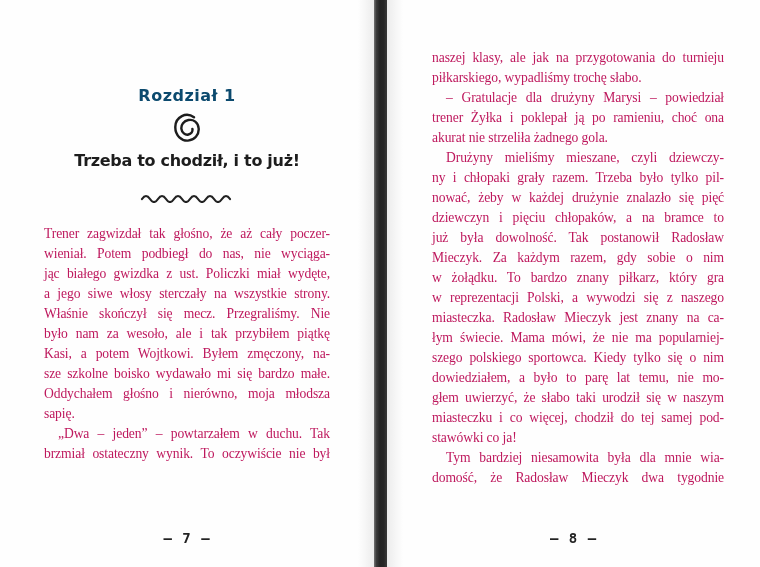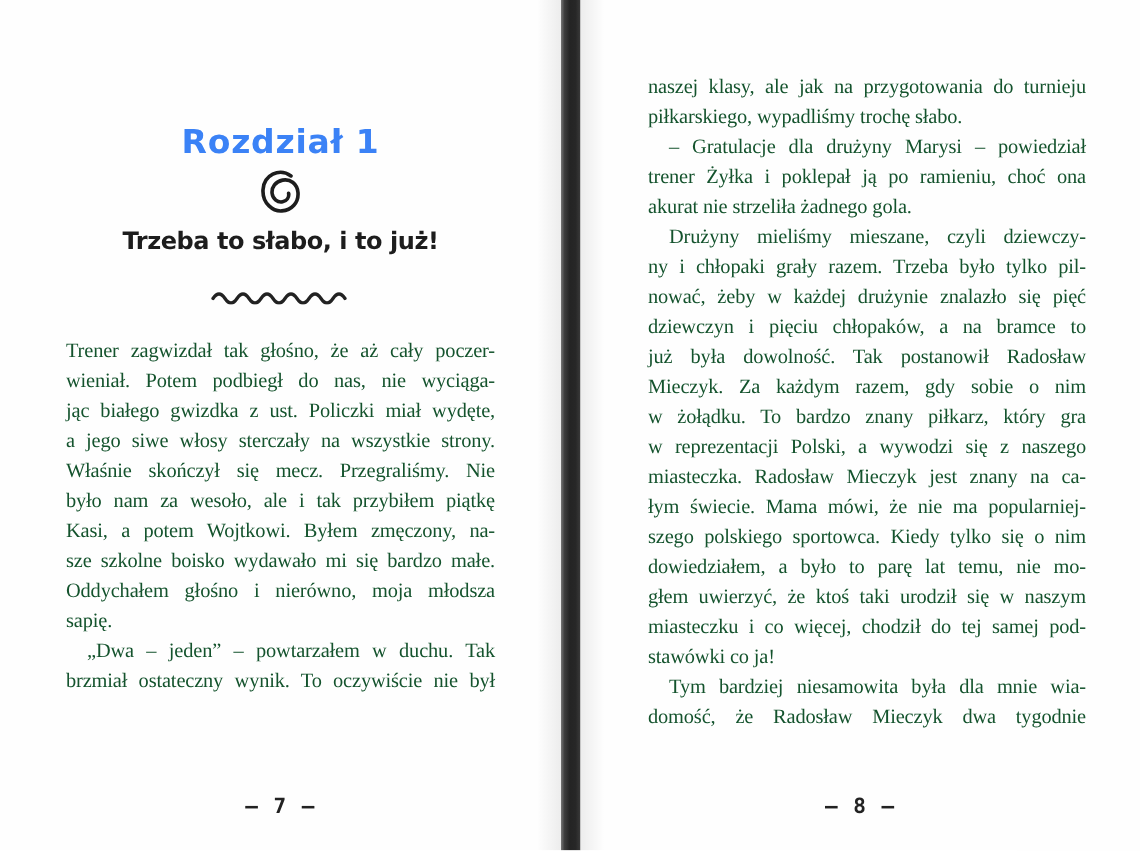--- a/index.html
+++ b/index.html
@@ -19,36 +19,36 @@
     content:''; position:absolute; left:0; top:0; bottom:0; width:16px;
     background:linear-gradient(270deg, rgba(0,0,0,0) 0%, rgba(0,0,0,0.07) 100%);
   }
   .spine {
     position:absolute; left:374px; top:0; width:13px; height:567px;
     background:linear-gradient(90deg,#757575 0%,#3c3c3c 18%,#242424 45%,#272727 75%,#3a3a3a 100%);
   }
   .chapter-title {
     position:absolute; top:84px; left:0; width:100%; text-align:center;
     font-family:"DejaVu Sans", sans-serif; font-weight:bold;
-    font-size:22px; line-height:24px; letter-spacing:0.5px; color:#3b82f6;
+    font-size:16px; line-height:24px; letter-spacing:0.5px; color:#0c4a6e;
   }
   .ornament { position:absolute; top:113px; left:0; width:100%; text-align:center; }
   .subtitle {
     position:absolute; top:150px; left:0; width:100%; text-align:center;
     font-family:"DejaVu Sans", sans-serif; font-weight:bold;
     font-size:16px; line-height:22px; letter-spacing:-0.3px; color:#1d1d1d;
   }
   .divider { position:absolute; top:191px; left:0; width:100%; text-align:center; }
   .body-text { position:absolute; }
   .body-left  { left:44px; top:224px; width:286px; }
   .body-right { left:45px; top:48px;  width:292px; }
   .line {
     font-size:13.6px; line-height:20px; letter-spacing:-0.1px;
     text-align:justify; text-align-last:justify;
-    white-space:normal; color:#14532d;
+    white-space:normal; color:#be185d;
   }
   .line.endline { text-align-last:left; }
   .line.indent  { text-indent:14px; }
   .pagenum {
     position:absolute; top:530px; left:0; width:100%; text-align:center;
     font-family:"DejaVu Sans Mono", monospace; font-weight:bold;
     font-size:14px; color:#222222; letter-spacing:1px;
   }
   svg { vertical-align:top; }
 </style>
@@ -67,21 +67,21 @@
                  C 14,-1.5 3,4 2.5,14.5
                  C 2,24.5 10,30 16,29.5
                  C 23,29 28,23.5 27.5,16.5
                  C 27,10 22,6.5 16.5,7.5
                  C 11.5,8.5 8.5,12.5 9,17
                  C 9.5,21 13,23.8 16.5,23
                  C 19.5,22.3 21.3,19.8 20.8,17" fill="none" stroke="#1d1d1d" stroke-width="2.6" stroke-linecap="round"></path>
       </svg>
     </div>
 
-    <div class="subtitle">Trzeba to słabo, i to już!</div>
+    <div class="subtitle">Trzeba to chodził, i to już!</div>
 
     <div class="divider">
       <svg width="94" height="12" viewBox="0 0 94 12" aria-hidden="true">
         <path d="M2,8 Q6,2 10,8 T18,8 T26,8 T34,8 T42,8 T50,8 T58,8 T66,8 T74,8 T82,8 T90,8" fill="none" stroke="#222222" stroke-width="2.2" stroke-linecap="round"></path>
       </svg>
     </div>
 
     <div class="body-text body-left">
         <div>
           <div class="line">Trener zagwizdał tak głośno, że aż cały poczer-</div>
@@ -124,21 +124,21 @@
           <div class="line">nować, żeby w każdej drużynie znalazło się pięć</div>
           <div class="line">dziewczyn i pięciu chłopaków, a na bramce to</div>
           <div class="line">już była dowolność. Tak postanowił Radosław</div>
           <div class="line">Mieczyk. Za każdym razem, gdy sobie o nim</div>
           <div class="line">w żołądku. To bardzo znany piłkarz, który gra</div>
           <div class="line">w reprezentacji Polski, a wywodzi się z naszego</div>
           <div class="line">miasteczka. Radosław Mieczyk jest znany na ca-</div>
           <div class="line">łym świecie. Mama mówi, że nie ma popularniej-</div>
           <div class="line">szego polskiego sportowca. Kiedy tylko się o nim</div>
           <div class="line">dowiedziałem, a było to parę lat temu, nie mo-</div>
-          <div class="line">głem uwierzyć, że ktoś taki urodził się w naszym</div>
+          <div class="line">głem uwierzyć, że słabo taki urodził się w naszym</div>
           <div class="line">miasteczku i co więcej, chodził do tej samej pod-</div>
           <div class="line endline">stawówki co ja!</div>
         </div>
         <div>
           <div class="line indent">Tym bardziej niesamowita była dla mnie wia-</div>
           <div class="line">domość, że Radosław Mieczyk dwa tygodnie</div>
         </div>
       </div>
 
     <div class="pagenum">– 8 –</div>

